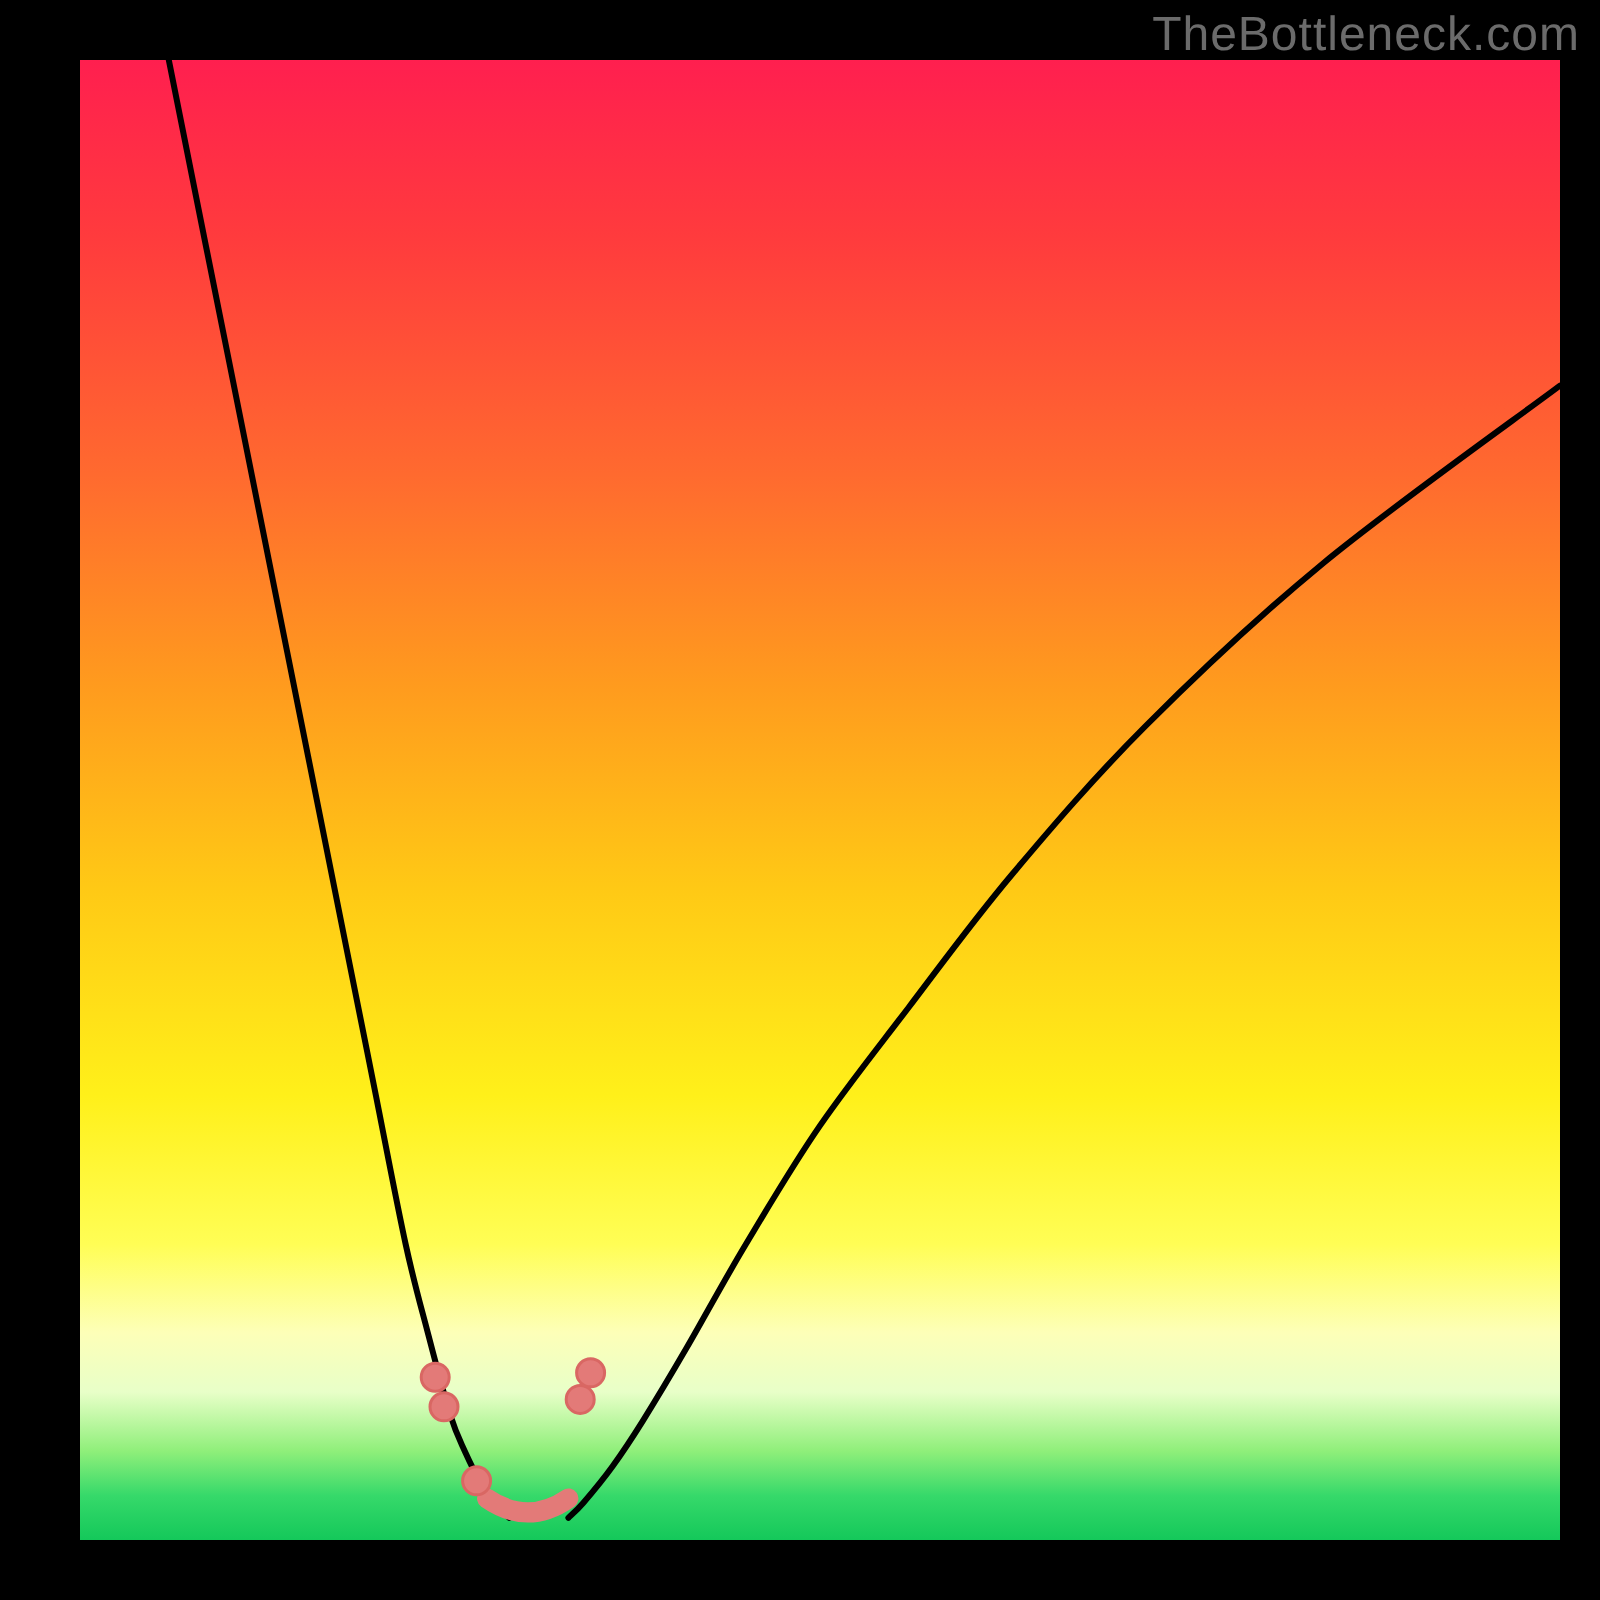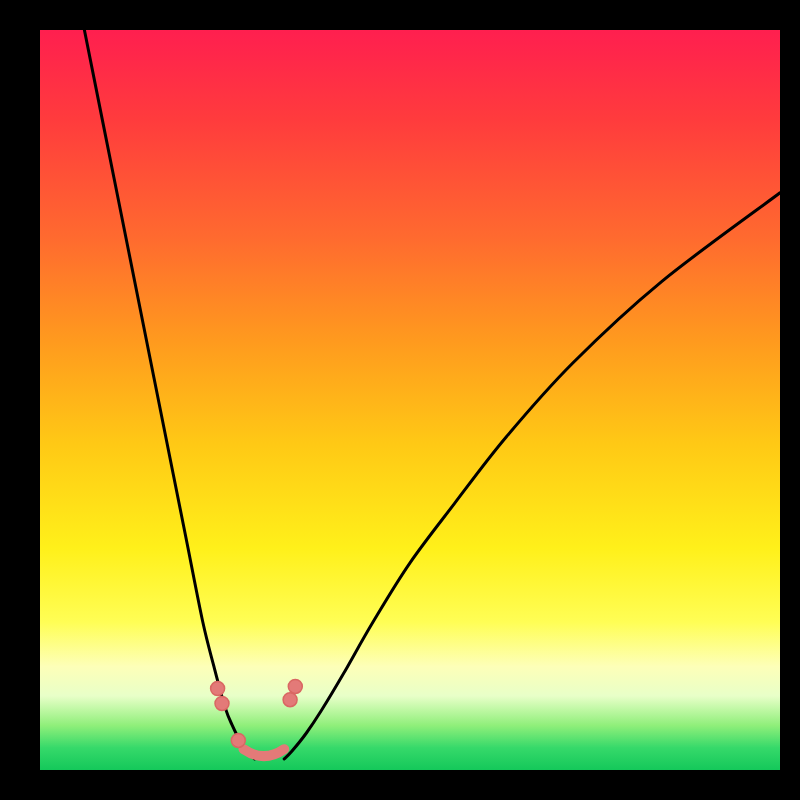--- a/index.html
+++ b/index.html
@@ -77,20 +77,21 @@
     stroke: #e37a78;
     stroke-width: 10;
     stroke-linecap: round;
   }
 </style>
 </head>
 <body>
 
 <div class="canvas">
 
+  <div class="watermark">TheBottleneck.com</div>
 
   <div class="plot-area">
     <div class="gradient-bg"></div>
 
     <svg class="overlay" viewBox="0 0 740 740" preserveAspectRatio="none">
 
       <path id="curve-left" class="curve" d="M 44.4 0.0 C 49.3 24.7, 64.1 98.7, 74.0 148.0 C 83.9 197.3, 93.7 246.7, 103.6 296.0 C 113.5 345.3, 125.8 407.0, 133.2 444.0 C 140.6 481.0, 143.1 493.3, 148.0 518.0 C 152.9 542.7, 158.5 572.3, 162.8 592.0 C 167.1 611.7, 170.2 622.2, 173.9 636.4 C 177.6 650.6, 181.9 667.2, 185.0 677.1 C 188.1 687.0, 189.9 690.1, 192.4 695.6 C 194.9 701.1, 197.3 706.1, 199.8 710.4 C 202.3 714.7, 204.7 718.4, 207.2 721.5 C 209.7 724.6, 213.4 727.7, 214.6 728.9"></path>
 
       <path id="curve-right" class="curve" d="M 244.2 728.9 C 245.4 727.7, 247.9 725.8, 251.6 721.5 C 255.3 717.2, 261.5 709.8, 266.4 703.0 C 271.3 696.2, 275.0 690.7, 281.2 680.8 C 287.4 670.9, 294.8 658.6, 303.4 643.8 C 312.0 629.0, 321.9 610.5, 333.0 592.0 C 344.1 573.5, 356.4 552.5, 370.0 532.8 C 383.6 513.1, 398.4 494.6, 414.4 473.6 C 430.4 452.6, 446.5 430.4, 466.2 407.0 C 485.9 383.6, 506.9 358.9, 532.8 333.0 C 558.7 307.1, 587.1 280.0, 621.6 251.6 C 656.1 223.2, 720.3 177.6, 740.0 162.8"></path>
 

